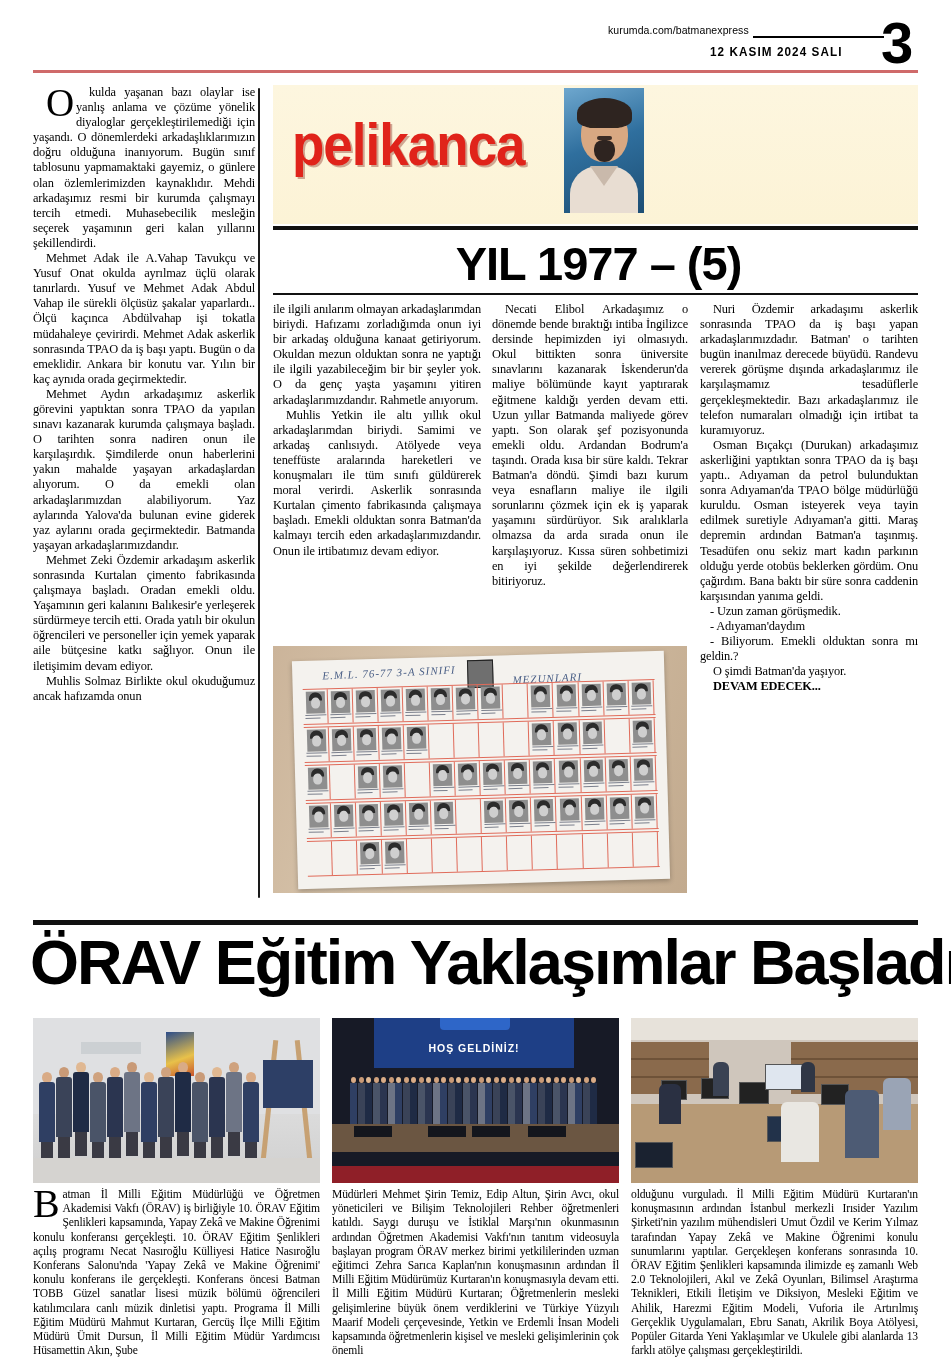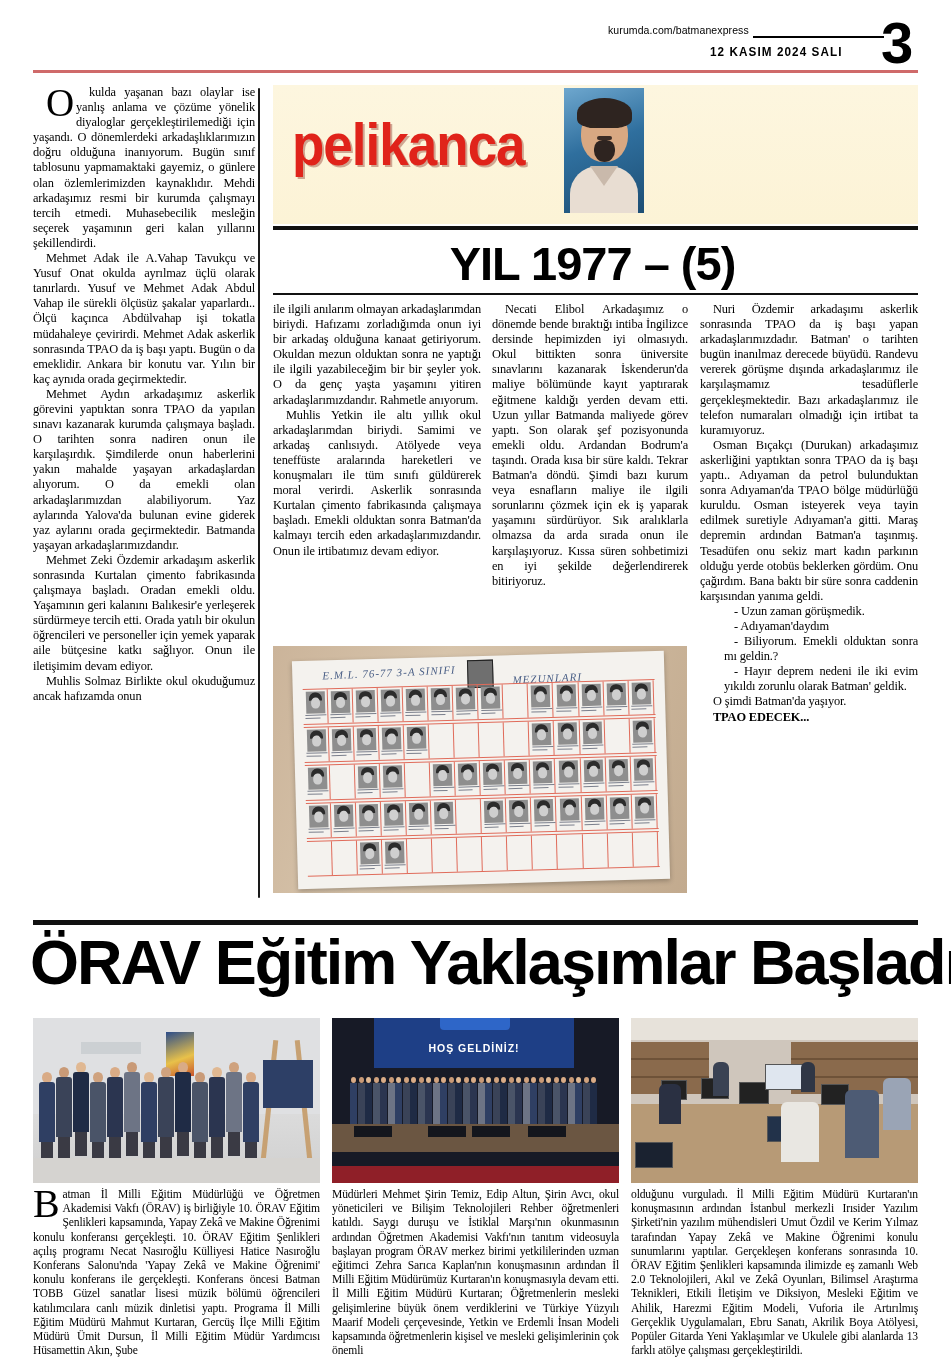--- a/index.html
+++ b/index.html
@@ -56,21 +56,21 @@
 
   .col{position:absolute;box-sizing:border-box;}
   .bodytext{
     font-size:12.4px;line-height:15.1px;text-align:justify;
     font-family:"Liberation Sans", sans-serif;
     color:#000;
     letter-spacing:-0.15px;
   }
   .bodytext p{margin:0 0 0 0;text-indent:13px;font-family:Liberation Serif, serif;}
   .bodytext p.noind{text-indent:0;}
-  .bodytext p.dash{text-indent:10px;margin-left:24px;}
+  .bodytext p.dash{text-indent:10px;}
   .bodytext p.bold{font-weight:bold;text-indent:13px;}
 
   .dropcap::first-letter{
     float:left;font-size:39px;line-height:31px;font-weight:normal;
     padding-right:2px;padding-top:2px;
   }
 
   
   #col1{left:33px;top:5px;width:222px;}
   .col1-divider{
@@ -125,21 +125,21 @@
   }
   .byline{
     position:absolute;left:655px;top:22px;width:250px;text-align:right;
     font-size:32px;font-weight:bold;line-height:37px;color:#111;
     letter-spacing:-0.5px;
   }
   .band-rule{
     position:absolute;left:273px;top:146px;width:645px;height:4px;background:#111;
   }
   .headline-yil{
-    position:absolute;left:270px;top:156px;width:645px;text-align:center;
+    position:absolute;left:276px;top:156px;width:645px;text-align:center;
     font-size:47px;font-weight:bold;letter-spacing:-1px;color:#000;
     font-family:"Liberation Sans", sans-serif;
   }
   .headline-rule{
     position:absolute;left:273px;top:213px;width:645px;height:2px;background:#111;
   }
 
   #col2{left:273px;top:222px;width:208px;}
   #col3{left:492px;top:222px;width:196px;}
   #col4{left:700px;top:222px;width:218px;}
@@ -307,23 +307,22 @@
     <div class="col bodytext" id="col3">
       <p>Necati Elibol Arkadaşımız o dönemde bende bıraktığı intiba İngilizce dersinde hepimizden iyi olmasıydı. Okul bittikten sonra üniversite sınavlarını kazanarak İskenderun'da maliye bölümünde kayıt yaptırarak eğitmene kaldığı yerden devam etti. Uzun yıllar Batmanda maliyede görev yaptı. Son olarak şef pozisyonunda emekli oldu. Ardandan Bodrum'a taşındı. Orada kısa bir süre kaldı. Tekrar Batman'a döndü. Şimdi bazı kurum veya esnafların maliye ile ilgili sorunlarını çözmek için ek iş yaparak yaşamını sürdürüyor. Sık aralıklarla olmazsa da arda sırada onun ile karşılaşıyoruz. Kıssa süren sohbetimizi en iyi şekilde değerlendirerek bitiriyoruz.</p>
     </div>
 
     <div class="col bodytext" id="col4">
       <p>Nuri Özdemir arkadaşımı askerlik sonrasında TPAO da iş başı yapan arkadaşlarımızdadır. Batman' o tarihten bugün inanılmaz derecede büyüdü. Randevu vererek görüşme dışında arkadaşlarımız ile karşılaşmamız tesadüflerle gerçekleşmektedir. Bazı arkadaşlarımız ile telefon numaraları olmadığı için irtibat ta kuramıyoruz.</p>
       <p>Osman Bıçakçı (Durukan) arkadaşımız askerliğini yaptıktan sonra TPAO da iş başı yaptı.. Adıyaman da petrol bulunduktan sonra Adıyaman'da TPAO bölge müdürlüğü kuruldu. Osman isteyerek veya tayin edilmek suretiyle Adıyaman'a gitti. Maraş depremin ardından Batman'a taşınmış. Tesadüfen onu sekiz mart kadın parkının olduğu yerde otobüs beklerken gördüm. Onu çağırdım. Bana baktı bir süre sonra caddenin karşısından yanıma geldi.</p>
       <p class="dash">- Uzun zaman görüşmedik.</p>
       <p class="dash">- Adıyaman'daydım</p>
       <p class="dash">- Biliyorum. Emekli olduktan sonra mı geldin.?</p>
-      <p class="dash">- Hayır deprem nedeni ile iki evim yıkıldı zorunlu olarak Batman'  geldik.</p>
       <p>O şimdi Batman'da yaşıyor.</p>
-      <p class="bold">TPAO EDECEK...</p>
+      <p class="bold">DEVAM EDECEK...</p>
     </div>
 
     <div class="photo-class">
       <div class="pc-desk"></div>
       <div class="pc-board">
         <div class="pc-title">E.M.L. 76-77  3-A SINIFI</div>
         <div class="pc-title2">MEZUNLARI</div>
         <div class="pc-inset"></div>
         <div class="pc-grid" id="pc-grid">
             <div class="pc-row" style="top: 0px;">

